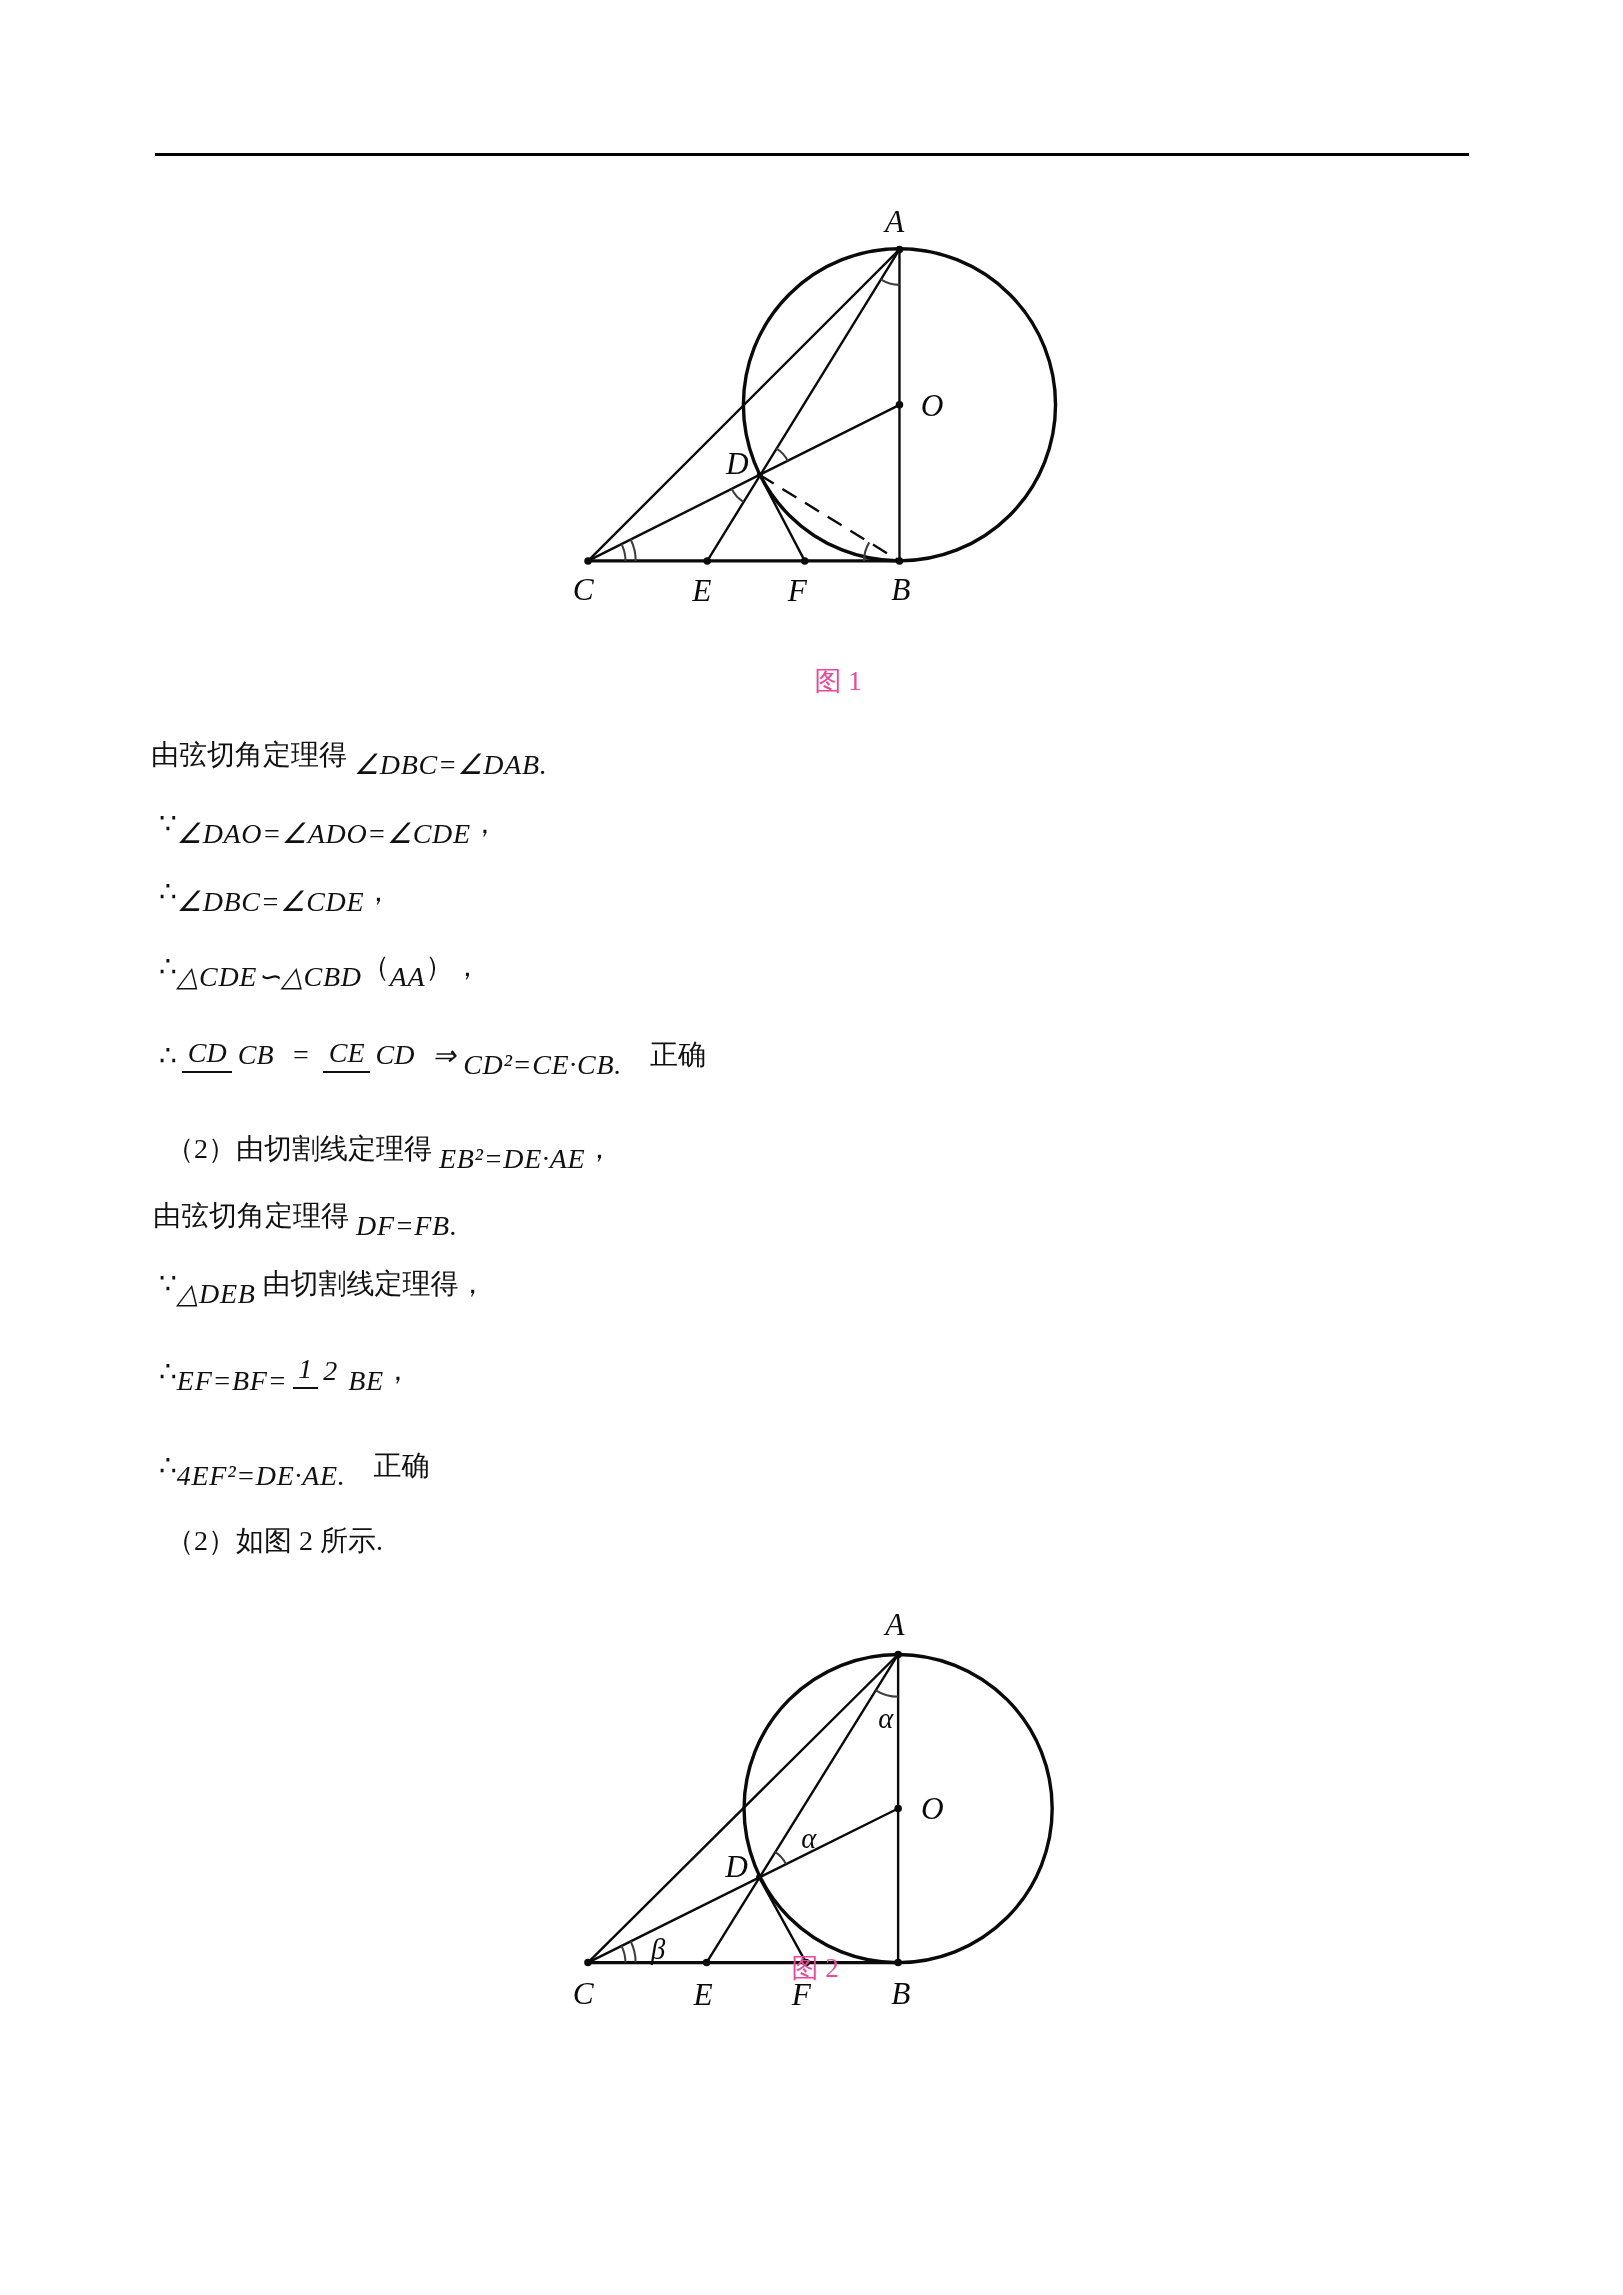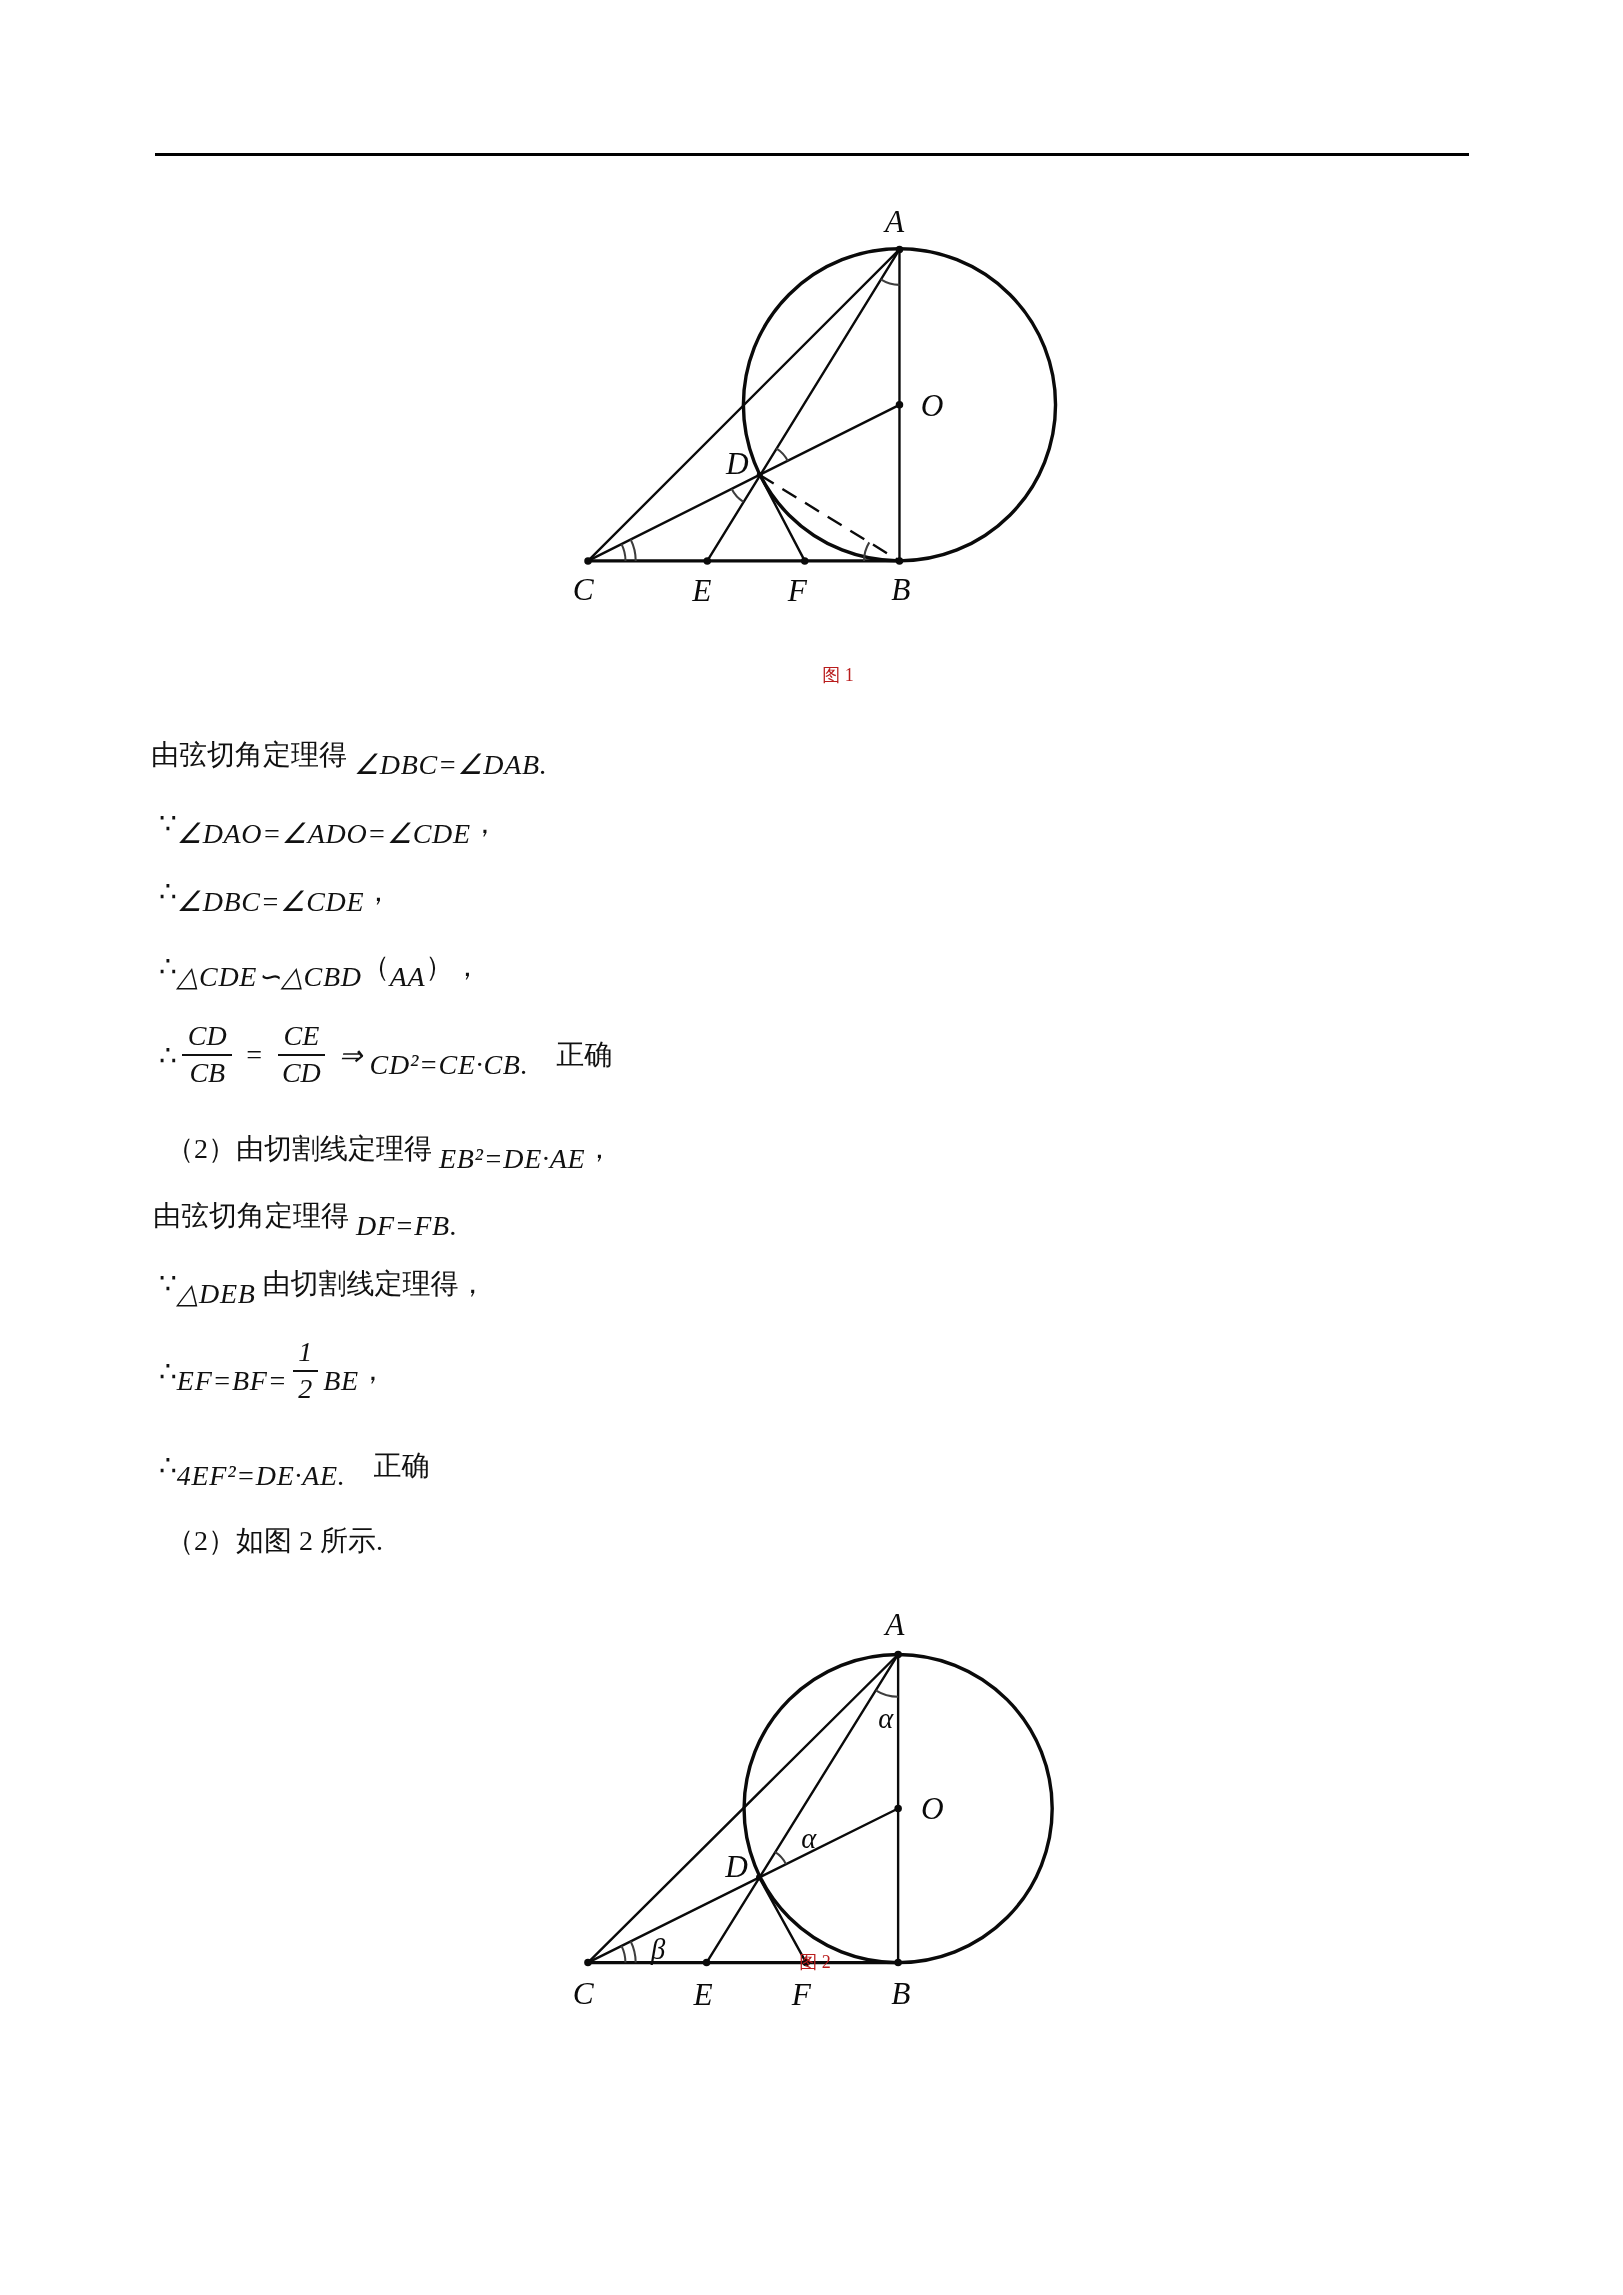--- a/index.html
+++ b/index.html
@@ -20,28 +20,28 @@
     display:flex;align-items:center;
     font-size:28px;
     white-space:pre;
     height:33px;
   }
   .textline.tall{height:102px;}
   .cn{font-family:"Liberation Serif", serif;font-style:normal;}
   .m{font-family:"Liberation Serif", serif;font-style:italic;letter-spacing:0.7px;margin-top:20px;}
   .op{margin:0 6.8px;}
   .frac{
-    display:inline-flex;flex-direction:column;align-items:center;
+    display:inline-flex;flex-direction:row;align-items:flex-start;
     margin:0 5.5px;vertical-align:middle;font-style:italic;
   }
   .frac .num{padding:0 5.5px 1.4px 5.5px;border-bottom:2px solid #111;line-height:1.15;}
   .frac .den{padding:1.4px 5.5px 0 5.5px;line-height:1.15;}
   .caption{
     position:absolute;width:136px;text-align:center;
-    font-size:18px;color:#b91c1c;
+    font-size:27px;color:#ec4899;
   }
   svg{position:absolute;overflow:visible;}
   .geoline{stroke:#0a0a0a;stroke-width:3.5;fill:none;stroke-linecap:round;}
   .baseline{stroke:#0a0a0a;stroke-width:4.5;fill:none;stroke-linecap:round;}
   .circ{stroke:#0a0a0a;stroke-width:5;fill:none;}
   .dashline{stroke:#0a0a0a;stroke-width:3.5;fill:none;stroke-dasharray:24 15;}
   .arc{stroke:#3d3d3d;stroke-width:3;fill:none;}
   .dot{fill:#0a0a0a;}
   .ptlabel{
     font-family:"Liberation Serif", serif;font-style:italic;

